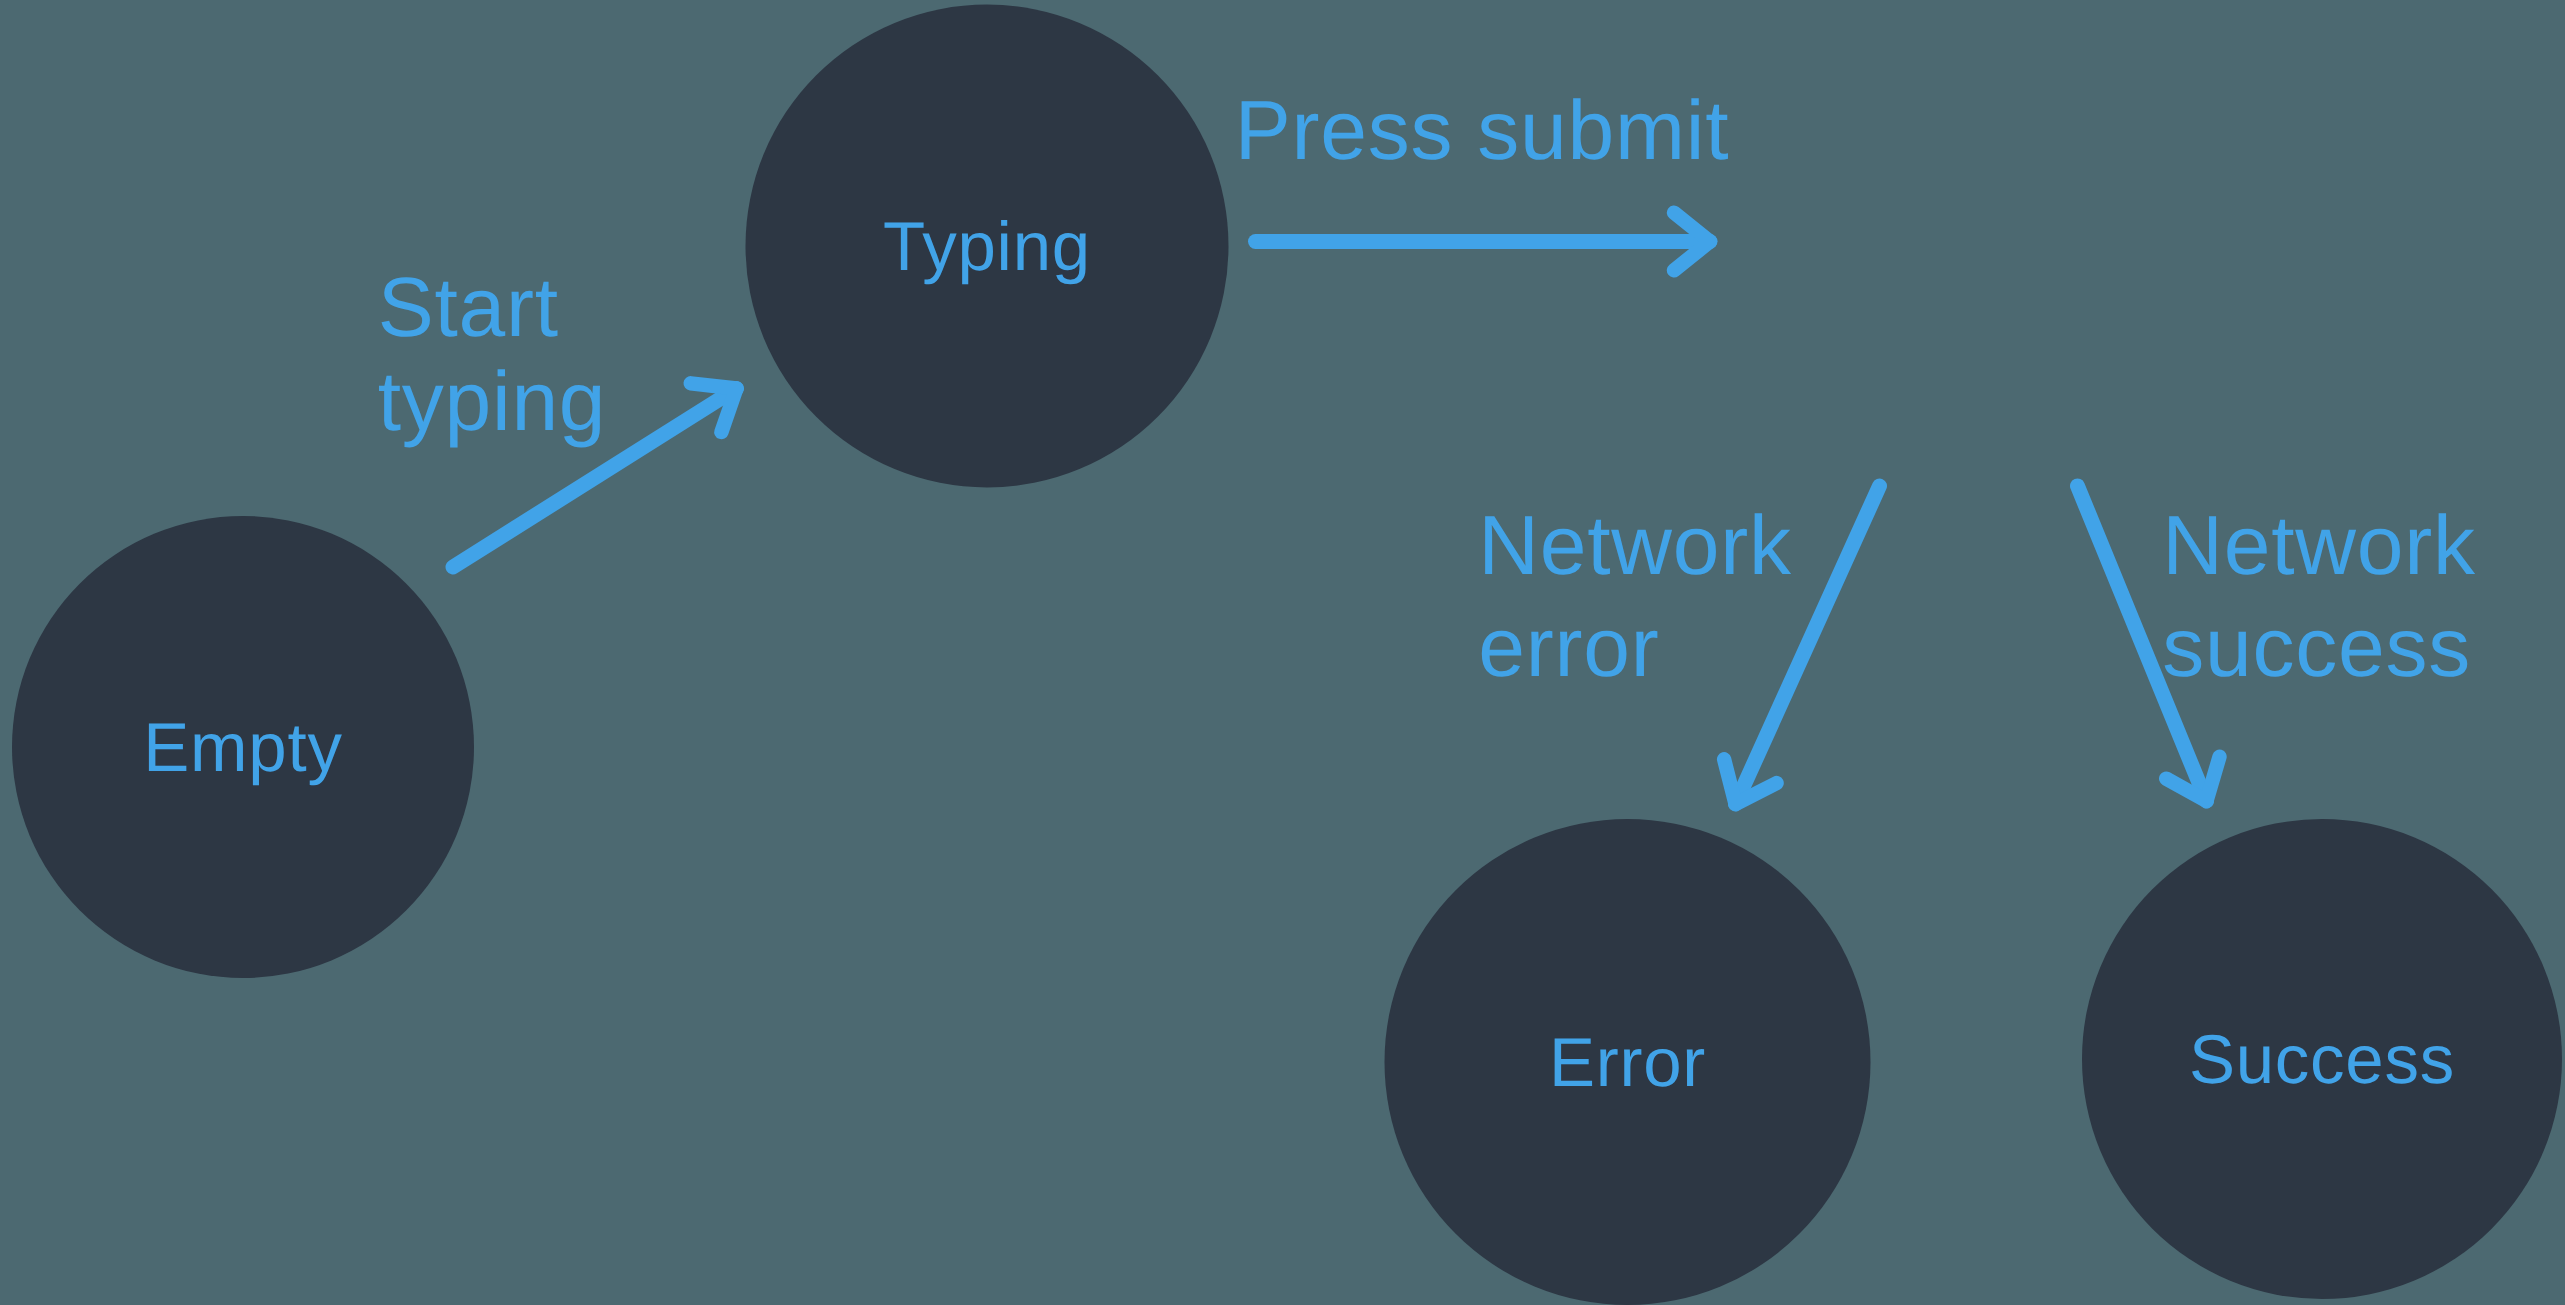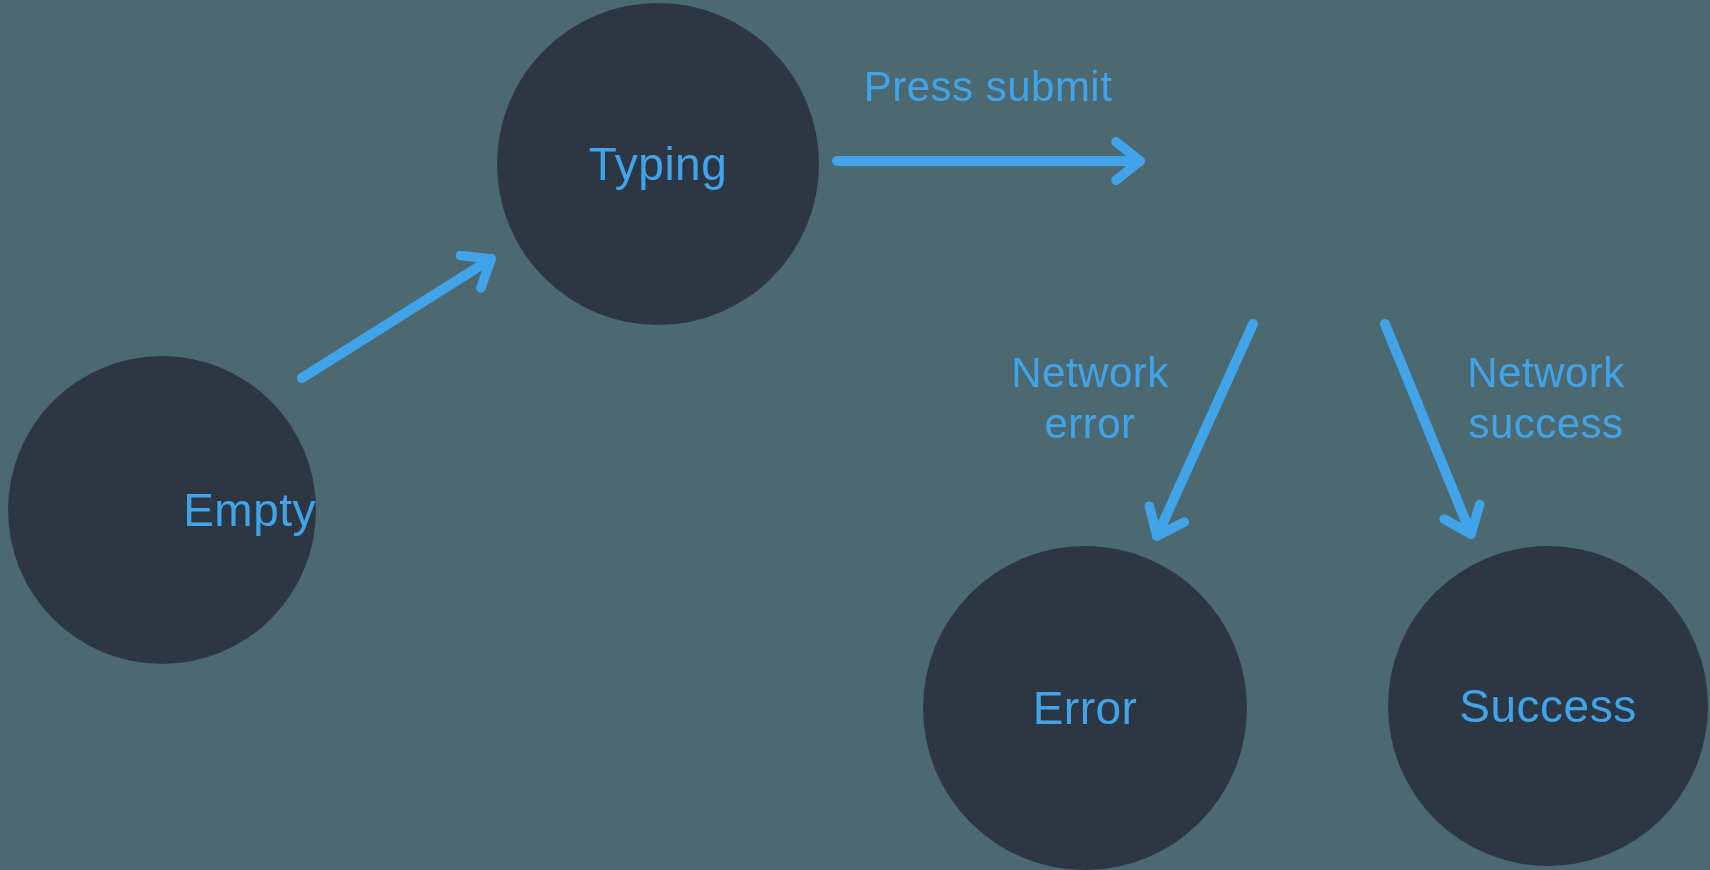--- a/index.html
+++ b/index.html
@@ -37,33 +37,33 @@
     display: flex;
     align-items: center;
     justify-content: center;
   }
   .node-label {
     color: var(--accent);
     font-size: 46px;
     letter-spacing: 0.5px;
     white-space: nowrap;
   }
-  .n-empty      { left: 8px;    top: 356px; width: 308px; height: 308px; justify-content: flex-end; }
+  .n-empty      { left: 8px;    top: 344px; width: 308px; height: 308px; }
   .n-typing     { left: 497px;  top: 3px;   width: 322px; height: 322px; }
   .n-submitting { left: 1163px; top: 1px;   width: 327px; height: 327px; }
   .n-error      { left: 923px;  top: 546px; width: 324px; height: 324px; }
   .n-success    { left: 1388px; top: 546px; width: 320px; height: 320px; }
   .edge-label {
     position: absolute;
     transform: translate(-50%, -50%);
     color: var(--accent);
-    font-size: 42px;
+    font-size: 56px;
     letter-spacing: 0.5px;
     line-height: 1.22;
-    text-align: center;
+    text-align: left;
     white-space: nowrap;
   }
   .el-start-typing    { left: 328px;  top: 236px; line-height: 1.13; }
   .el-press-submit    { left: 988px;  top: 87px;  }
   .el-network-error   { left: 1090px; top: 398px; }
   .el-network-success { left: 1546px; top: 398px; }
 </style>
 </head>
 <body>
 
@@ -91,20 +91,24 @@
 
 
   <div class="node n-error">
     <span class="node-label">Error</span>
   </div>
 
   <div class="node n-success">
     <span class="node-label">Success</span>
   </div>
 
+  <div class="edge-label el-start-typing">
+    <div>Start</div>
+    <div>typing</div>
+  </div>
 
   <div class="edge-label el-press-submit">
     <div>Press submit</div>
   </div>
 
   <div class="edge-label el-network-error">
     <div>Network</div>
     <div>error</div>
   </div>
 

